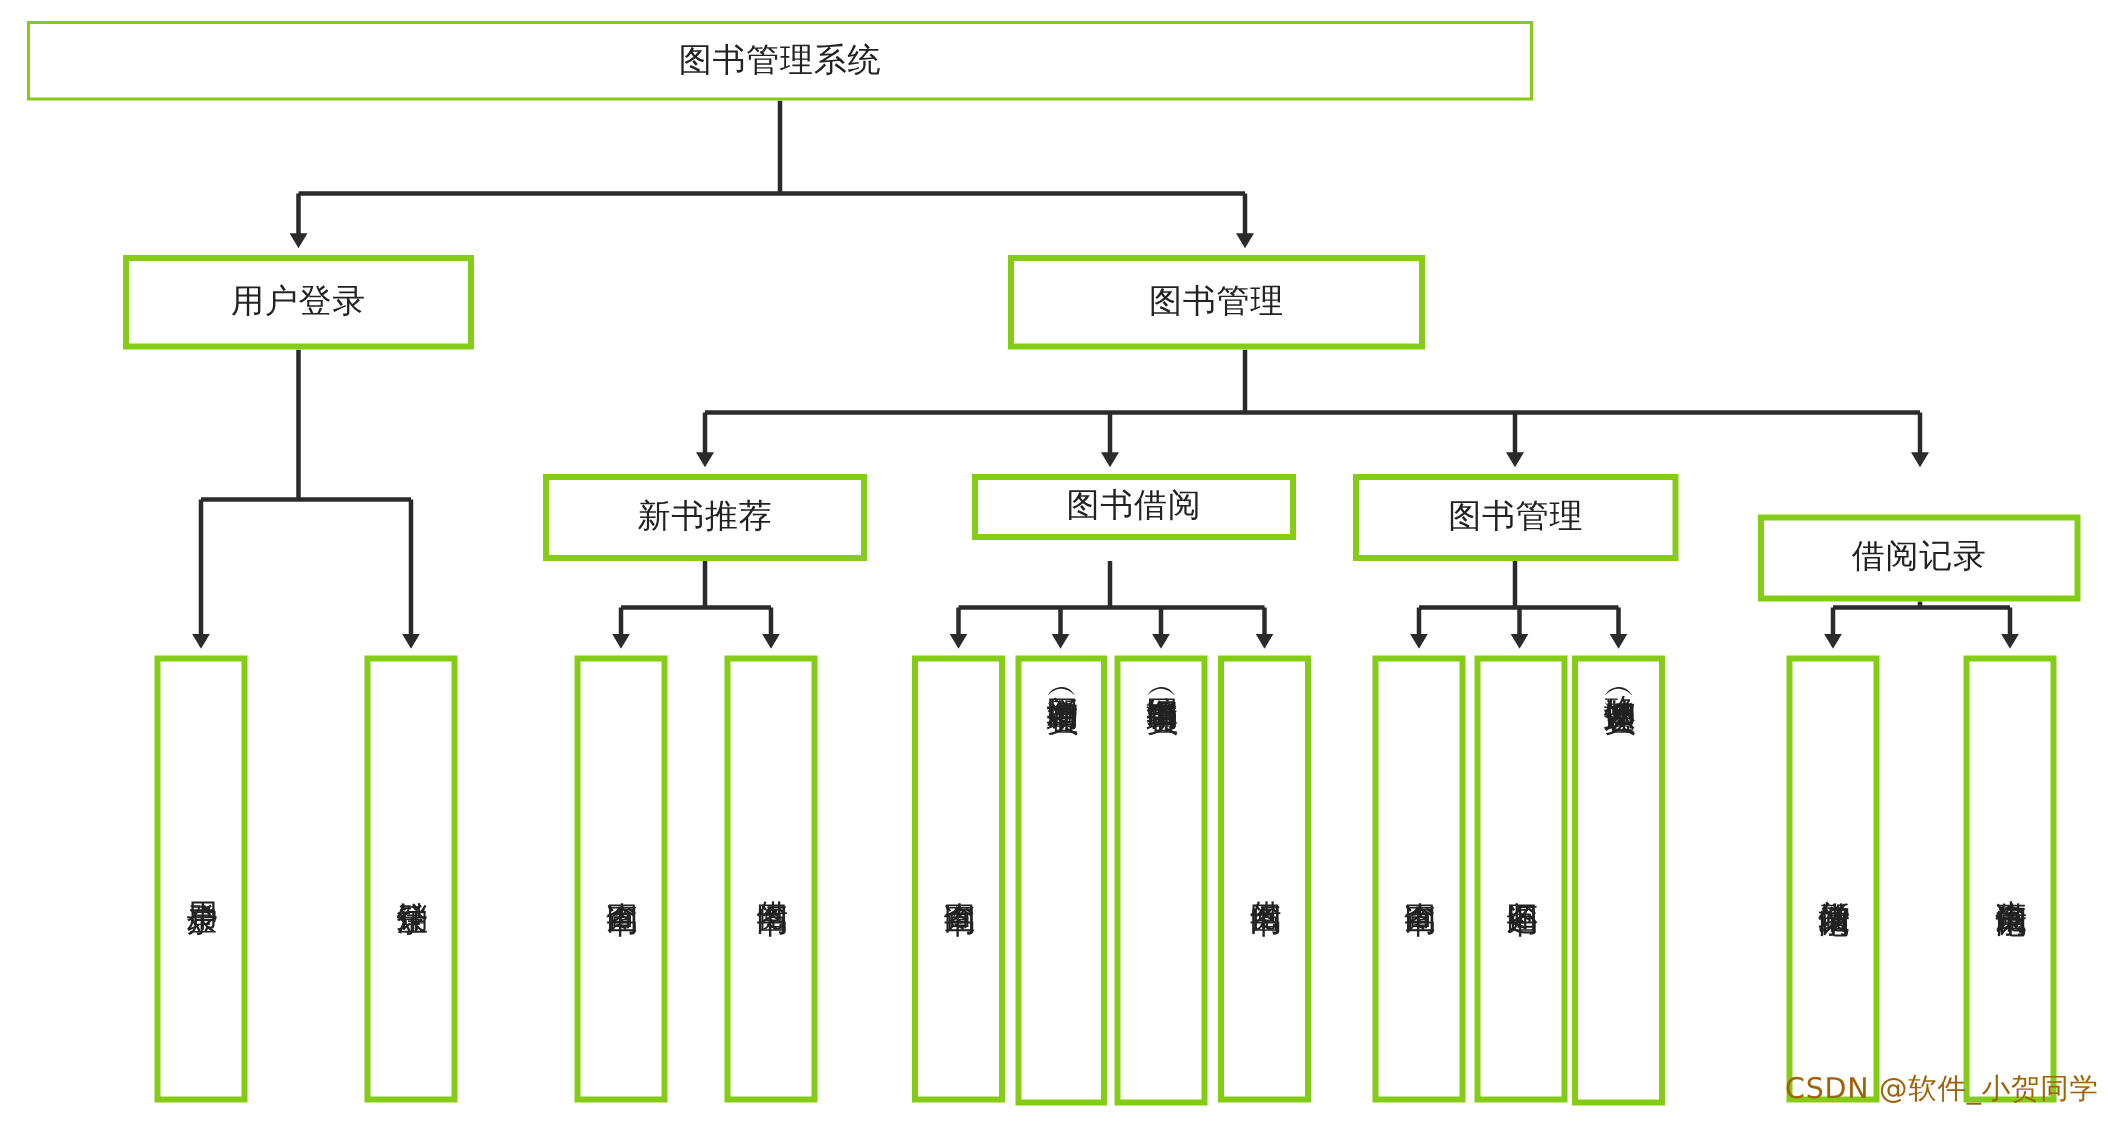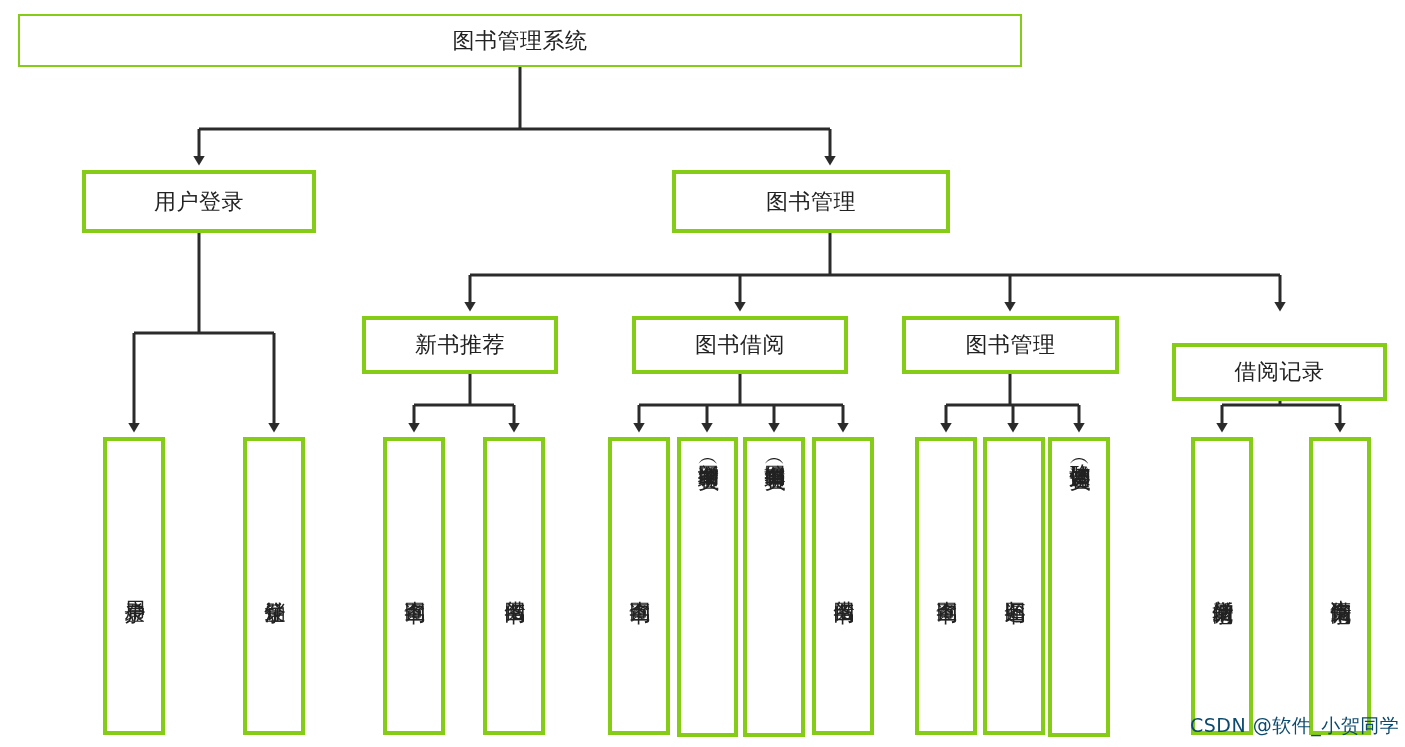--- a/index.html
+++ b/index.html
@@ -56,21 +56,21 @@
     line-height: 1.42;
     letter-spacing: 1px;
     white-space: nowrap;
   }
   .node.vert.mid {
     align-items: center;
     padding-top: 0;
   }
   .watermark {
     position: absolute;
-    color: #0c4a6e;
+    color: #a16207;
     font-size: 19px;
     letter-spacing: 0.5px;
     white-space: nowrap;
     z-index: 3;
   }
 </style>
 </head>
 <body>
 
 <div id="canvas">
@@ -132,24 +132,24 @@
     <span class="lbl">图书管理系统</span>
   </div>
 
   <div class="node" style="left:82px; top:170px; width:234px; height:63px;">
     <span class="lbl">用户登录</span>
   </div>
   <div class="node" style="left:672px; top:170px; width:278px; height:63px;">
     <span class="lbl">图书管理</span>
   </div>
 
-  <div class="node" style="left:362px; top:316px; width:196px; height:58px;justify-content:center;">
+  <div class="node" style="left:362px; top:316px; width:216px; height:58px;justify-content:center;">
     <span class="lbl">新书推荐</span>
   </div>
-  <div class="node" style="left:632px; top:316px; width:216px; height:58px;">
+  <div class="node" style="left:648px; top:316px; width:216px; height:44px;">
     <span class="lbl">图书借阅</span>
   </div>
   <div class="node" style="left:902px; top:316px; width:217px; height:58px;">
     <span class="lbl">图书管理</span>
   </div>
   <div class="node" style="left:1172px; top:316px; width:215px; height:58px;margin-top:27px;">
     <span class="lbl">借阅记录</span>
   </div>
 
   <div class="node vert mid" style="left:103px; top:437px; width:62px; height:298px;">

